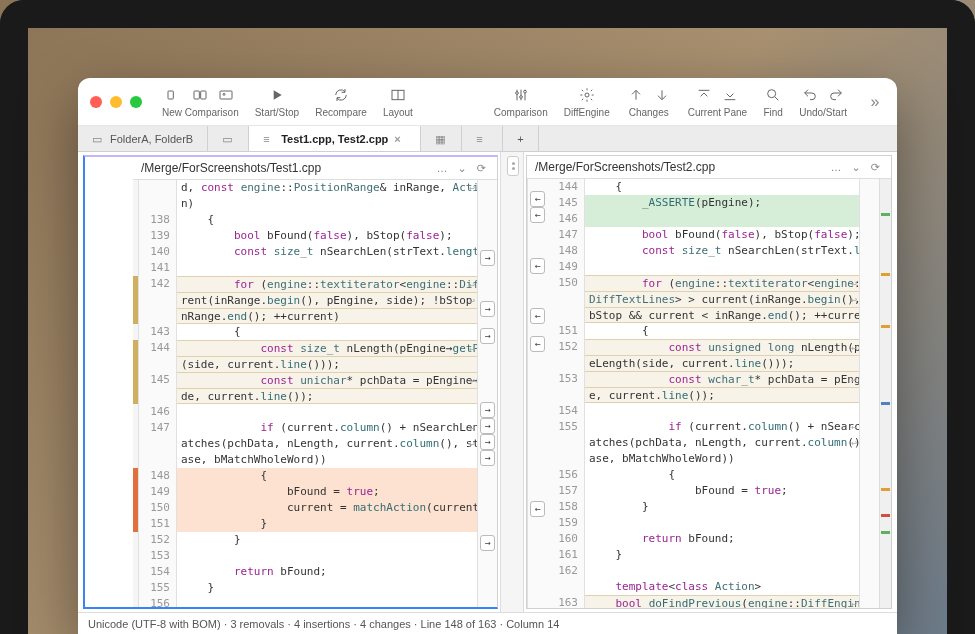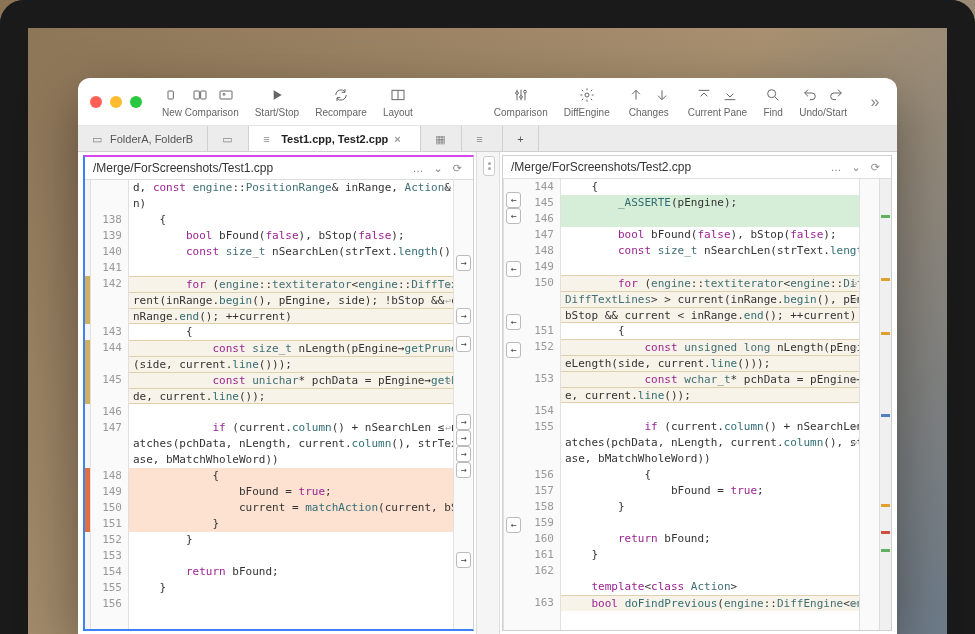--- a/index.html
+++ b/index.html
@@ -88,21 +88,21 @@
   position: relative;
 }
 .pane {
   flex: 1;
   display: flex;
   flex-direction: column;
   overflow: hidden;
   border: 1px solid #d0d0d0;
   margin: 3px 0;
 }
-.pane.left { margin-left: 5px; margin-right: 2px; border-top: 2px solid #d946ef; border-left: 2px solid #3b82f6; border-bottom: 2px solid #3b82f6; }
+.pane.left { margin-left: 5px; margin-right: 2px; border-top: 2px solid #c4b5fd; border-left: 2px solid #3b82f6; border-bottom: 2px solid #3b82f6; padding-left: 48px; }
 .pane.right { margin-right: 5px; margin-left: 2px; }
 .pane-header {
   display: flex;
   align-items: center;
   padding: 4px 8px;
   font-size: 12px;
   color: #333;
   border-bottom: 1px solid #ddd;
   gap: 4px;
 }
@@ -659,15 +659,18 @@
           <div class="ov-mark orange" style="top:34%"></div>
           <div class="ov-mark blue" style="top:52%"></div>
           <div class="ov-mark orange" style="top:72%"></div>
           <div class="ov-mark red" style="top:78%"></div>
           <div class="ov-mark green" style="top:82%"></div>
         </div>
       </div>
     </div>
   </div>
 
+  <div class="statusbar">
+    <span>Unicode (UTF-8 with BOM) · 3 removals · 4 insertions · 4 changes · Line 148 of 163 · Column 14</span>
+  </div>
 
 </div>
 </div>
 
 </body></html>

